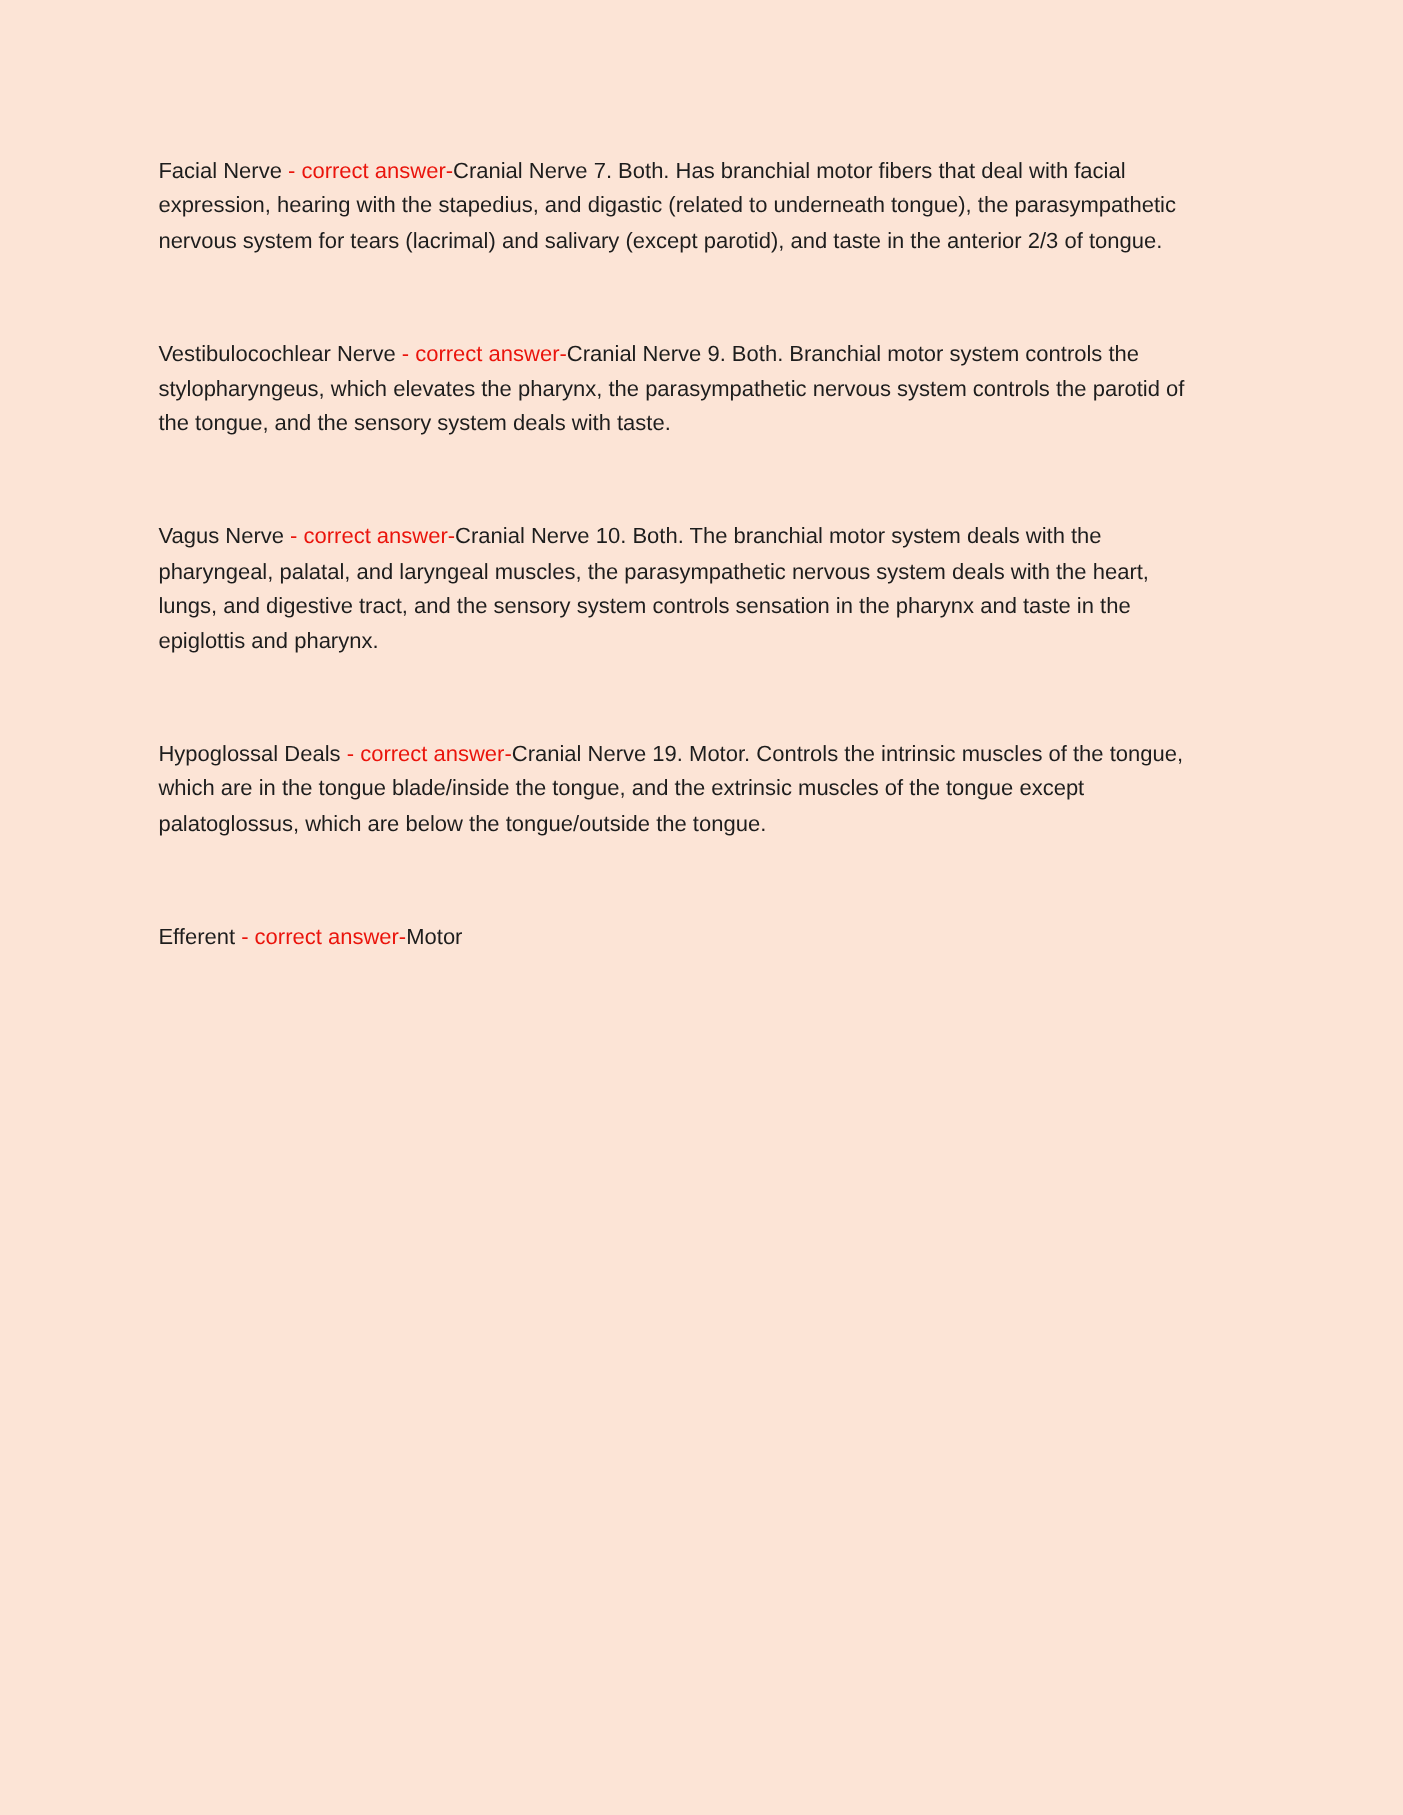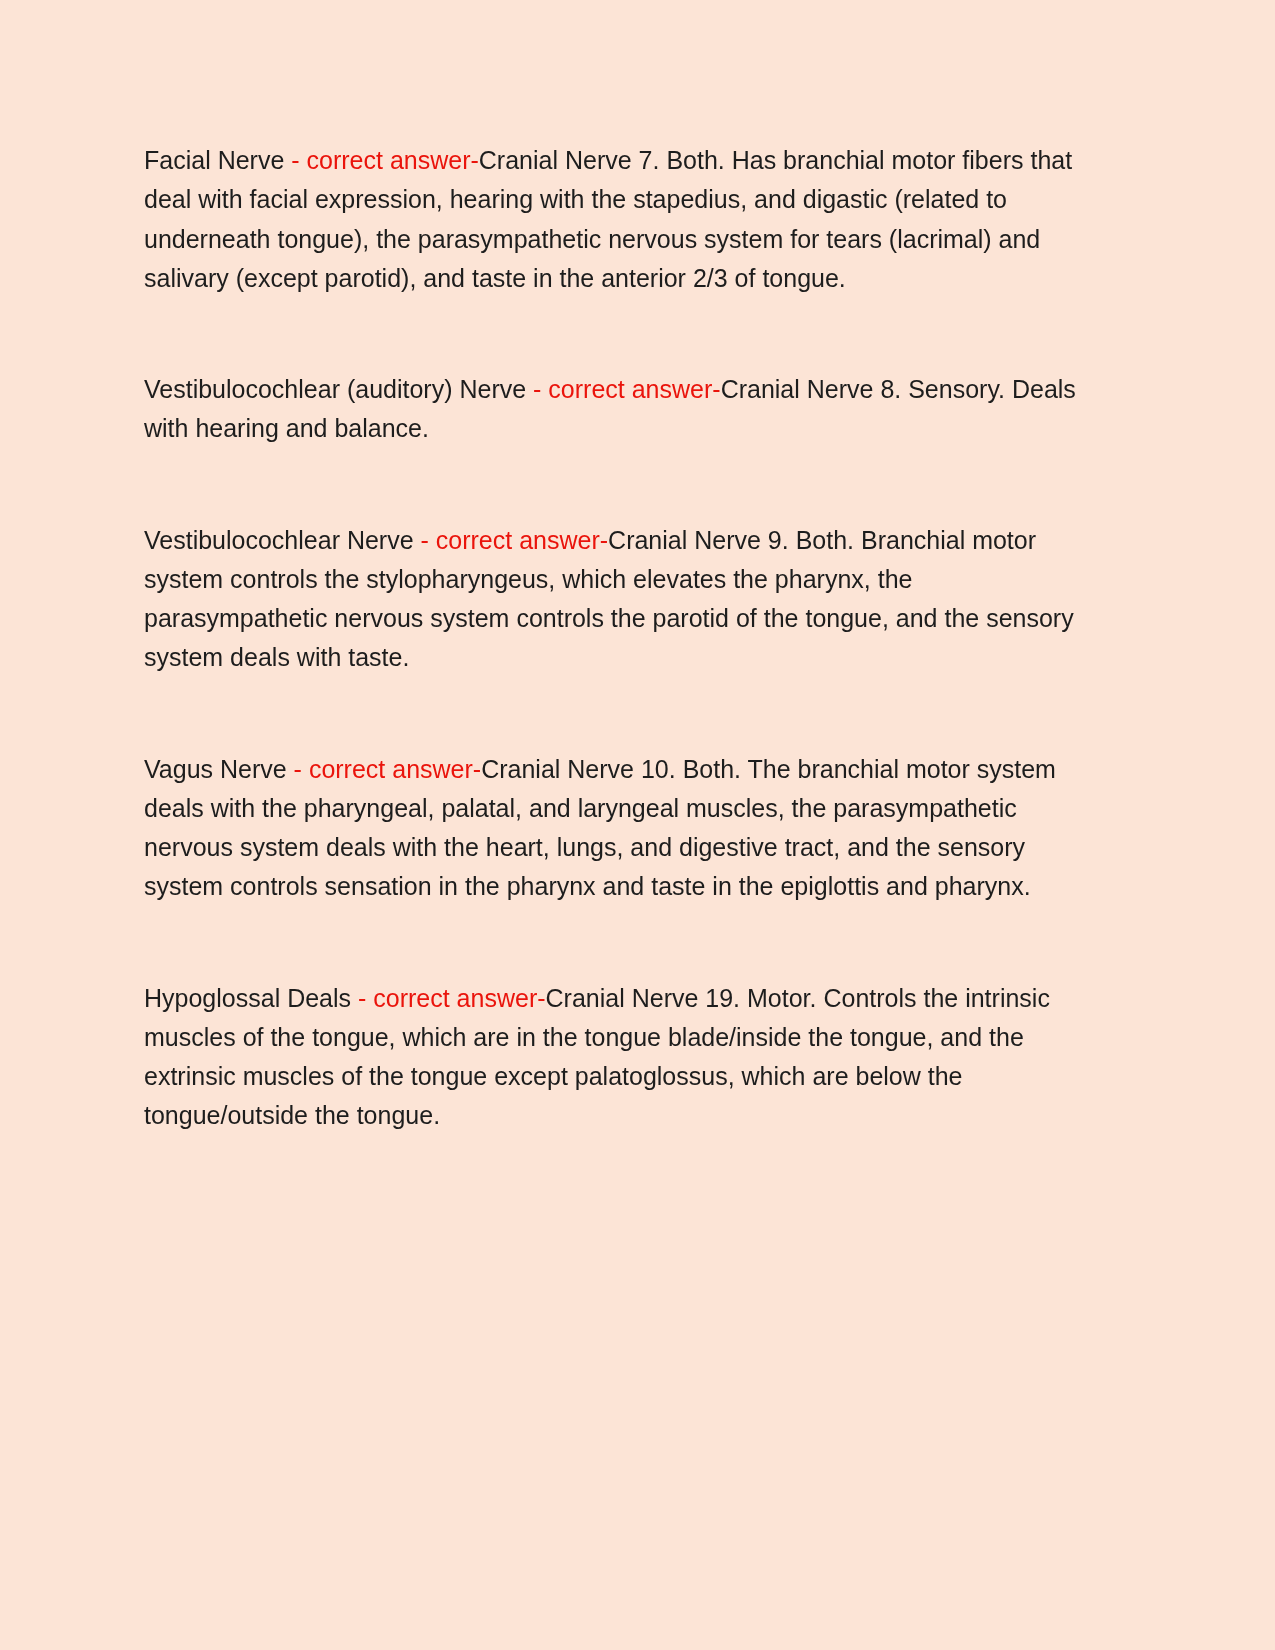--- a/index.html
+++ b/index.html
@@ -8,21 +8,21 @@
     background: #fbe3d5;
   }
   .page {
     position: relative;
     width: 1275px;
     height: 1650px;
     background: #fce4d6;
     box-sizing: border-box;
     padding: 141px 198px 40px 144px;
     font-family: "Liberation Sans", "DejaVu Sans", sans-serif;
-    font-size: 25px;
+    font-size: 20px;
     line-height: 1.57;
     color: #1d1d1d;
     overflow: hidden;
   }
   .card {
     margin: 0 0 72px 0;
   }
   .card:last-child {
     margin-bottom: 0;
   }
@@ -36,23 +36,23 @@
     color: #1d1d1d;
   }
 </style>
 </head>
 <body>
 
 <div class="page">
 
   <p class="card"><span class="term">Facial Nerve</span><span class="marker"> - correct answer-</span><span class="answer">Cranial Nerve 7. Both. Has branchial motor fibers that deal with facial expression, hearing with the stapedius, and digastic (related to underneath tongue), the parasympathetic nervous system for tears (lacrimal) and salivary (except parotid), and taste in the anterior 2/3 of tongue.</span></p>
 
-  <p class="card"><span class="term">Vestibulocochlear (auditory) Nerve</span><span class="marker"> - correct answer-</span><span class="answer">Cranial Nerve 8. Sensory. Deals with hearing and balance.</span></p>
 
   <p class="card"><span class="term">Vestibulocochlear Nerve</span><span class="marker"> - correct answer-</span><span class="answer">Cranial Nerve 9. Both. Branchial motor system controls the stylopharyngeus, which elevates the pharynx, the parasympathetic nervous system controls the parotid of the tongue, and the sensory system deals with taste.</span></p>
 
   <p class="card"><span class="term">Vagus Nerve</span><span class="marker"> - correct answer-</span><span class="answer">Cranial Nerve 10. Both. The branchial motor system deals with the pharyngeal, palatal, and laryngeal muscles, the parasympathetic nervous system deals with the heart, lungs, and digestive tract, and the sensory system controls sensation in the pharynx and taste in the epiglottis and pharynx.</span></p>
 
 
   <p class="card"><span class="term">Hypoglossal Deals</span><span class="marker"> - correct answer-</span><span class="answer">Cranial Nerve 19. Motor. Controls the intrinsic muscles of the tongue, which are in the tongue blade/inside the tongue, and the extrinsic muscles of the tongue except palatoglossus, which are below the tongue/outside the tongue.</span></p>
 
+  <p class="card"><span class="term">Efferent</span><span class="marker"> - correct answer-</span><span class="answer">Motor</span></p>
 
 </div>
 
 </body></html>

